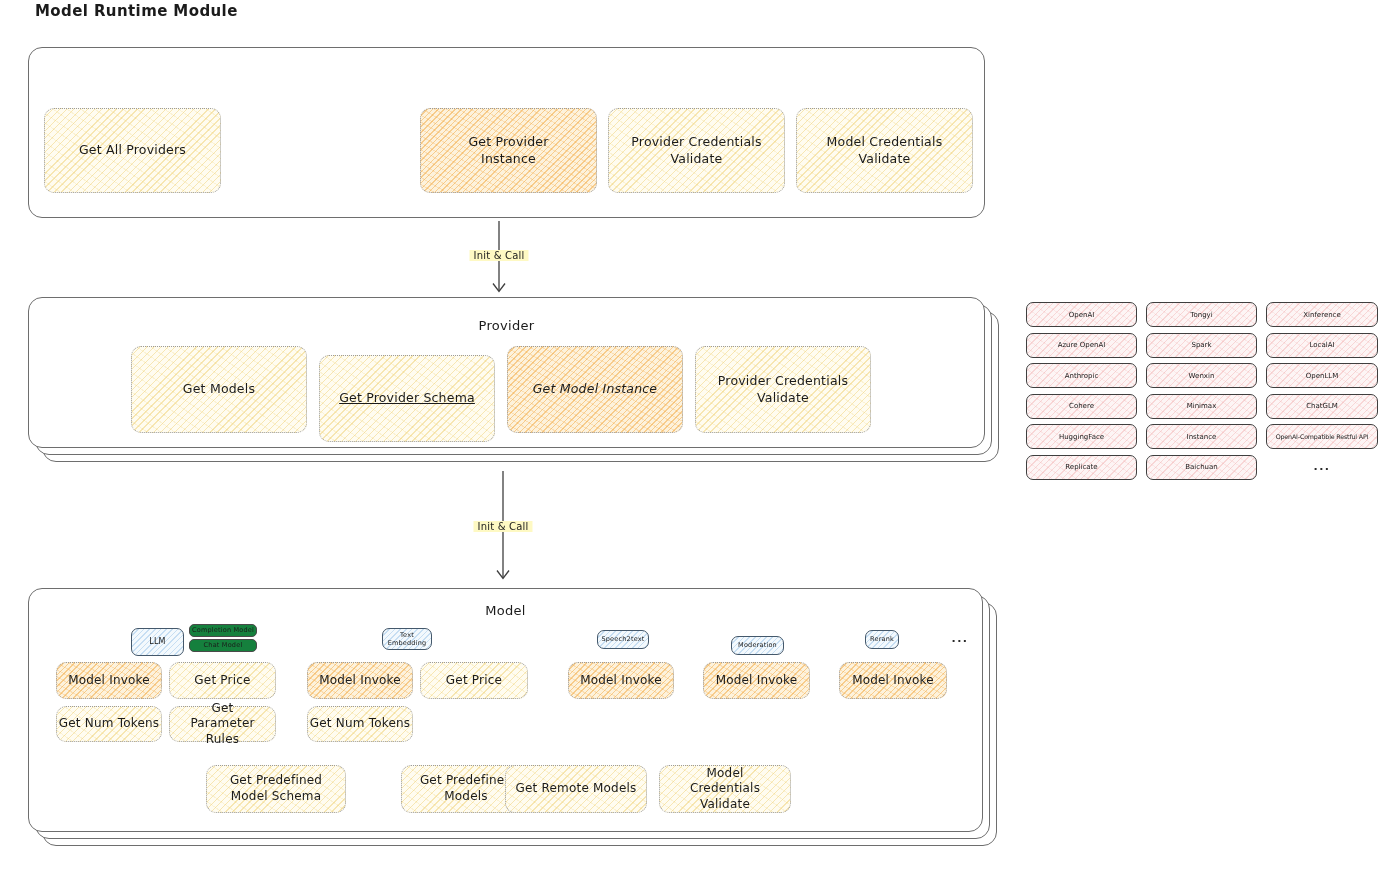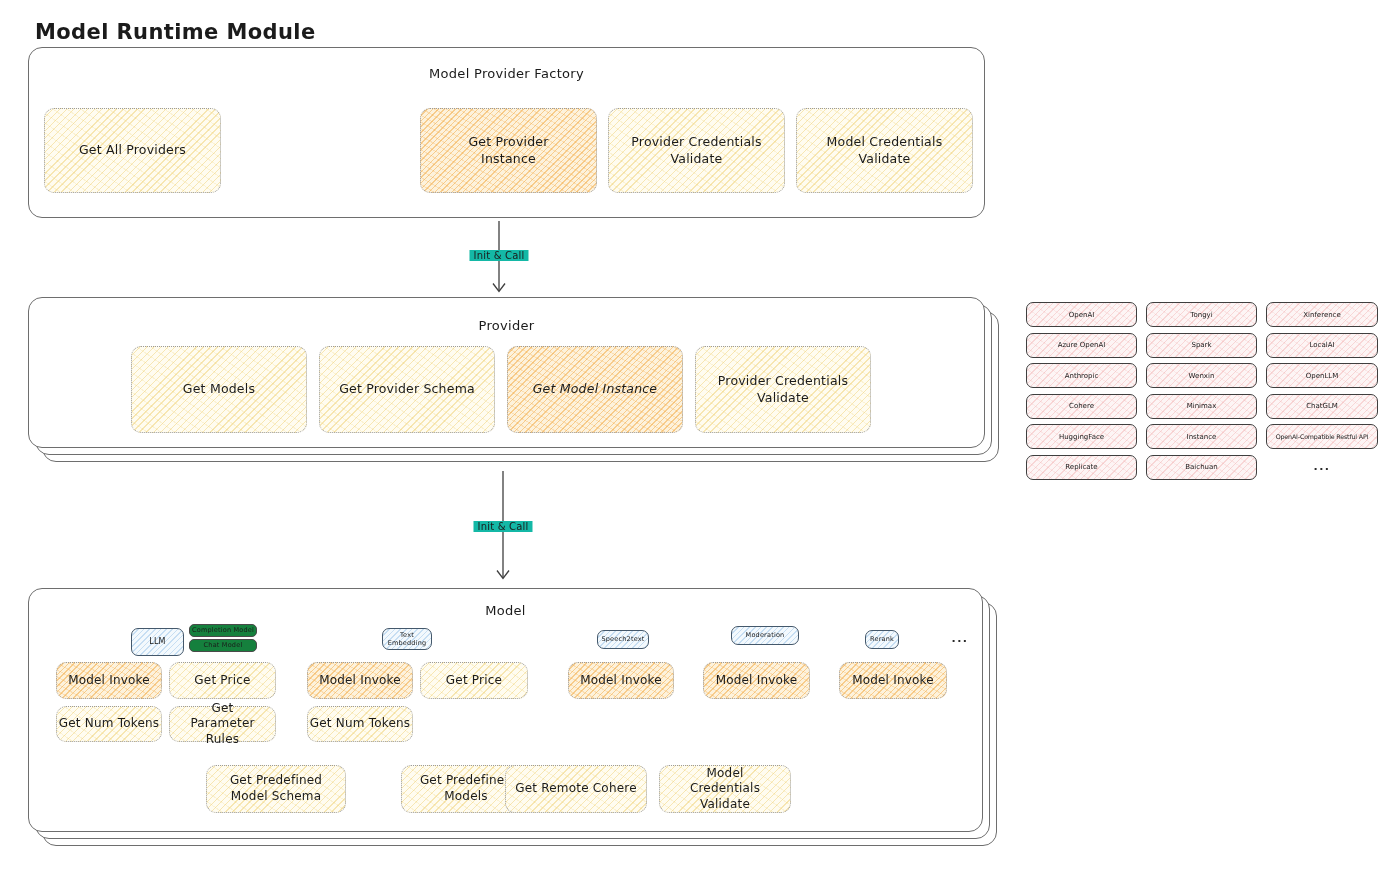--- a/index.html
+++ b/index.html
@@ -45,61 +45,60 @@
     border:1.2px solid #44586b;border-radius:7px;
   }
   .white-tab{background:#15803d;border:1.1px solid #4a4a4a;border-radius:5px;}
   .big-label{font-size:12.5px;}
   .mid-label{font-size:12px;}
   .tiny{font-size:7px;letter-spacing:0;}
   .tight{font-size:6.3px;letter-spacing:-.15px;}
   .pill-label{font-size:8px;}
   .pill-label-sm{font-size:6.5px;line-height:1.25;}
   .arrow-label{
-    position:absolute;background:#14b8a6;font-size:10px;padding:0 4px;
+    position:absolute;background:#fef9c3;font-size:10px;padding:0 4px;
     transform:translateX(-50%);letter-spacing:.2px;
   }
   .more-dots{font-size:11px;font-weight:bold;letter-spacing:1.5px;color:#2a2a2a;}
-  #diagram-title{position:absolute;left:35px;top:20px;font-size:21px;font-weight:bold;letter-spacing:.4px;}
+  #diagram-title{position:absolute;left:35px;top:2px;font-size:15px;font-weight:bold;letter-spacing:.4px;}
   
   #providers-grid{
     position:absolute;left:1026px;top:302px;display:grid;
     grid-template-columns:111px 111px 112px;column-gap:9px;row-gap:5.5px;
   }
   #providers-grid .cell{
     height:23px;display:flex;align-items:center;justify-content:center;text-align:center;
   }
   #providers-grid .more-cell{border:none;background:none;}
   svg.arrow{position:absolute;overflow:visible;}
 </style>
 </head>
 <body>
 
 <div id="diagram-title">Model Runtime Module</div>
 
 <div class="section" style="left:28px;top:47px;width:957px;height:171px;">
-  <div class="sec-title" style="margin-top:18px;">Model Provider Factory</div>
   <div class="box dotted yellow big-label" style="left:15px;top:60px;width:177px;height:85px;">Get All Providers</div>
   <div class="box dotted orange big-label" style="left:391px;top:60px;width:177px;height:85px;padding:0 28px;">Get Provider Instance</div>
   <div class="box dotted yellow big-label" style="left:579px;top:60px;width:177px;height:85px;padding:0 18px;">Provider Credentials Validate</div>
   <div class="box dotted yellow big-label" style="left:767px;top:60px;width:177px;height:85px;padding:0 18px;">Model Credentials Validate</div>
 </div>
 
 <svg class="arrow" style="left:489px;top:221px;" width="20" height="73">
   <line x1="10" y1="0" x2="10" y2="70" stroke="#3f3f3f" stroke-width="1.3"></line>
   <polyline points="4,62.5 10,70.5 16,62.5" fill="none" stroke="#3f3f3f" stroke-width="1.3"></polyline>
 </svg>
 <div class="arrow-label" style="left:499px;top:250px;">Init &amp; Call</div>
 
 <div class="stack-layer" style="left:42px;top:311px;width:957px;height:151px;"></div>
 <div class="stack-layer" style="left:35px;top:304px;width:957px;height:151px;"></div>
 <div class="section" style="left:28px;top:297px;width:957px;height:151px;">
   <div class="sec-title" style="margin-top:20px;">Provider</div>
   <div class="box dotted yellow big-label" style="left:102px;top:48px;width:176px;height:87px;">Get Models</div>
-  <div class="box dotted yellow big-label" style="left:290px;top:48px;width:176px;height:87px;">Get Provider Schema</div>
+  <div class="box dotted yellow big-label" style="left:290px;top:57px;width:176px;height:87px;text-decoration:underline;">Get Provider Schema</div>
   <div class="box dotted orange big-label" style="left:478px;top:48px;width:176px;height:87px;font-style:italic;">Get Model Instance</div>
   <div class="box dotted yellow big-label" style="left:666px;top:48px;width:176px;height:87px;padding:0 18px;">Provider Credentials Validate</div>
 </div>
 
 <div id="providers-grid">
   <div class="cell pink tiny">OpenAI</div>
   <div class="cell pink tiny">Tongyi</div>
   <div class="cell pink tiny">Xinference</div>
   <div class="cell pink tiny">Azure OpenAI</div>
   <div class="cell pink tiny">Spark</div>
@@ -127,33 +126,33 @@
 <div class="stack-layer" style="left:42px;top:602px;width:955px;height:244px;"></div>
 <div class="stack-layer" style="left:35px;top:595px;width:955px;height:244px;"></div>
 <div class="section" style="left:28px;top:588px;width:955px;height:244px;">
   <div class="sec-title" style="margin-top:14px;">Model</div>
 
   <div class="box blue pill-label" style="left:102px;top:39px;width:53px;height:28px;">LLM</div>
   <div class="box white-tab pill-label-sm" style="left:160px;top:35px;width:68px;height:13px;">Completion Model</div>
   <div class="box white-tab pill-label-sm" style="left:160px;top:50px;width:68px;height:13px;">Chat Model</div>
   <div class="box blue pill-label-sm" style="left:353px;top:39px;width:50px;height:22px;padding:0 6px;">Text Embedding</div>
   <div class="box blue pill-label-sm" style="left:568px;top:41px;width:52px;height:19px;">Speech2text</div>
-  <div class="box blue pill-label-sm" style="left:702px;top:37px;width:68px;height:19px;">Moderation</div>
+  <div class="box blue pill-label-sm" style="left:702px;top:47px;width:53px;height:19px;">Moderation</div>
   <div class="box blue pill-label-sm" style="left:836px;top:41px;width:34px;height:19px;">Rerank</div>
   <div class="box more-dots" style="left:920px;top:40px;width:22px;height:20px;border:none;">...</div>
 
   <div class="box dotted orange mid-label" style="left:27px;top:73px;width:106px;height:37px;">Model Invoke</div>
   <div class="box dotted yellow mid-label" style="left:140px;top:73px;width:107px;height:37px;">Get Price</div>
   <div class="box dotted orange mid-label" style="left:278px;top:73px;width:106px;height:37px;">Model Invoke</div>
   <div class="box dotted yellow mid-label" style="left:391px;top:73px;width:108px;height:37px;">Get Price</div>
   <div class="box dotted orange mid-label" style="left:539px;top:73px;width:106px;height:37px;">Model Invoke</div>
   <div class="box dotted orange mid-label" style="left:674px;top:73px;width:107px;height:37px;">Model Invoke</div>
   <div class="box dotted orange mid-label" style="left:810px;top:73px;width:108px;height:37px;">Model Invoke</div>
 
   <div class="box dotted yellow mid-label" style="left:27px;top:117px;width:106px;height:36px;">Get Num Tokens</div>
   <div class="box dotted yellow mid-label" style="left:140px;top:117px;width:107px;height:36px;padding:16px 8px;">Get Parameter Rules</div>
   <div class="box dotted yellow mid-label" style="left:278px;top:117px;width:106px;height:36px;">Get Num Tokens</div>
 
   <div class="box dotted yellow mid-label" style="left:177px;top:176px;width:140px;height:48px;padding:0 8px;">Get Predefined Model Schema</div>
   <div class="box dotted yellow mid-label" style="left:334px;top:176px;width:130px;height:48px;padding:0 14px;margin-left:38px;">Get Predefined Models</div>
-  <div class="box dotted yellow mid-label" style="left:476px;top:176px;width:142px;height:48px;">Get Remote Cohere</div>
+  <div class="box dotted yellow mid-label" style="left:476px;top:176px;width:142px;height:48px;">Get Remote Models</div>
   <div class="box dotted yellow mid-label" style="left:630px;top:176px;width:132px;height:48px;padding:0 14px;">Model Credentials Validate</div>
 </div>
 
 </body></html>

